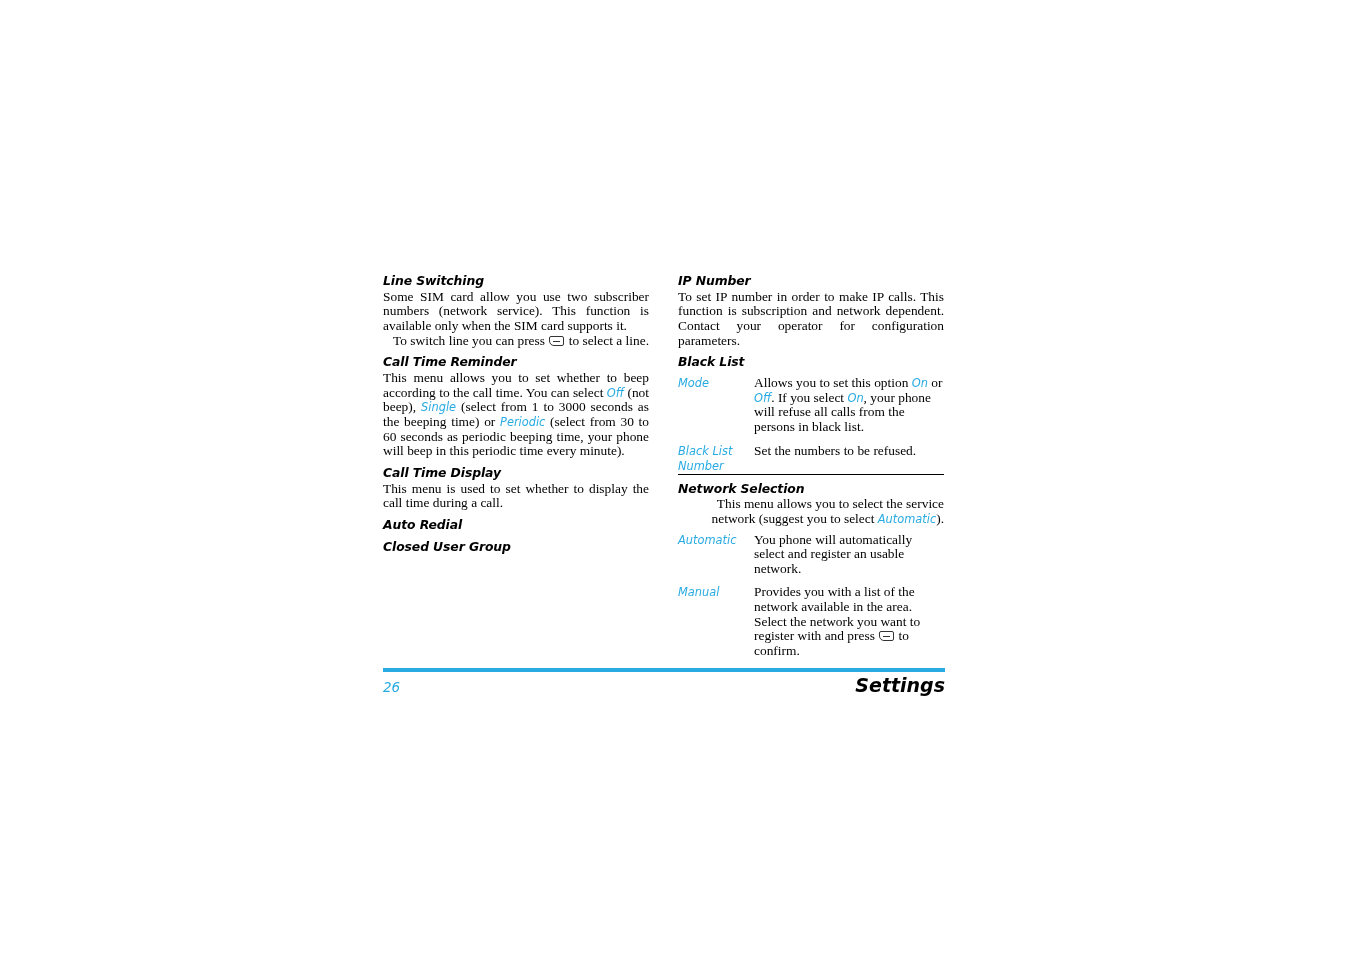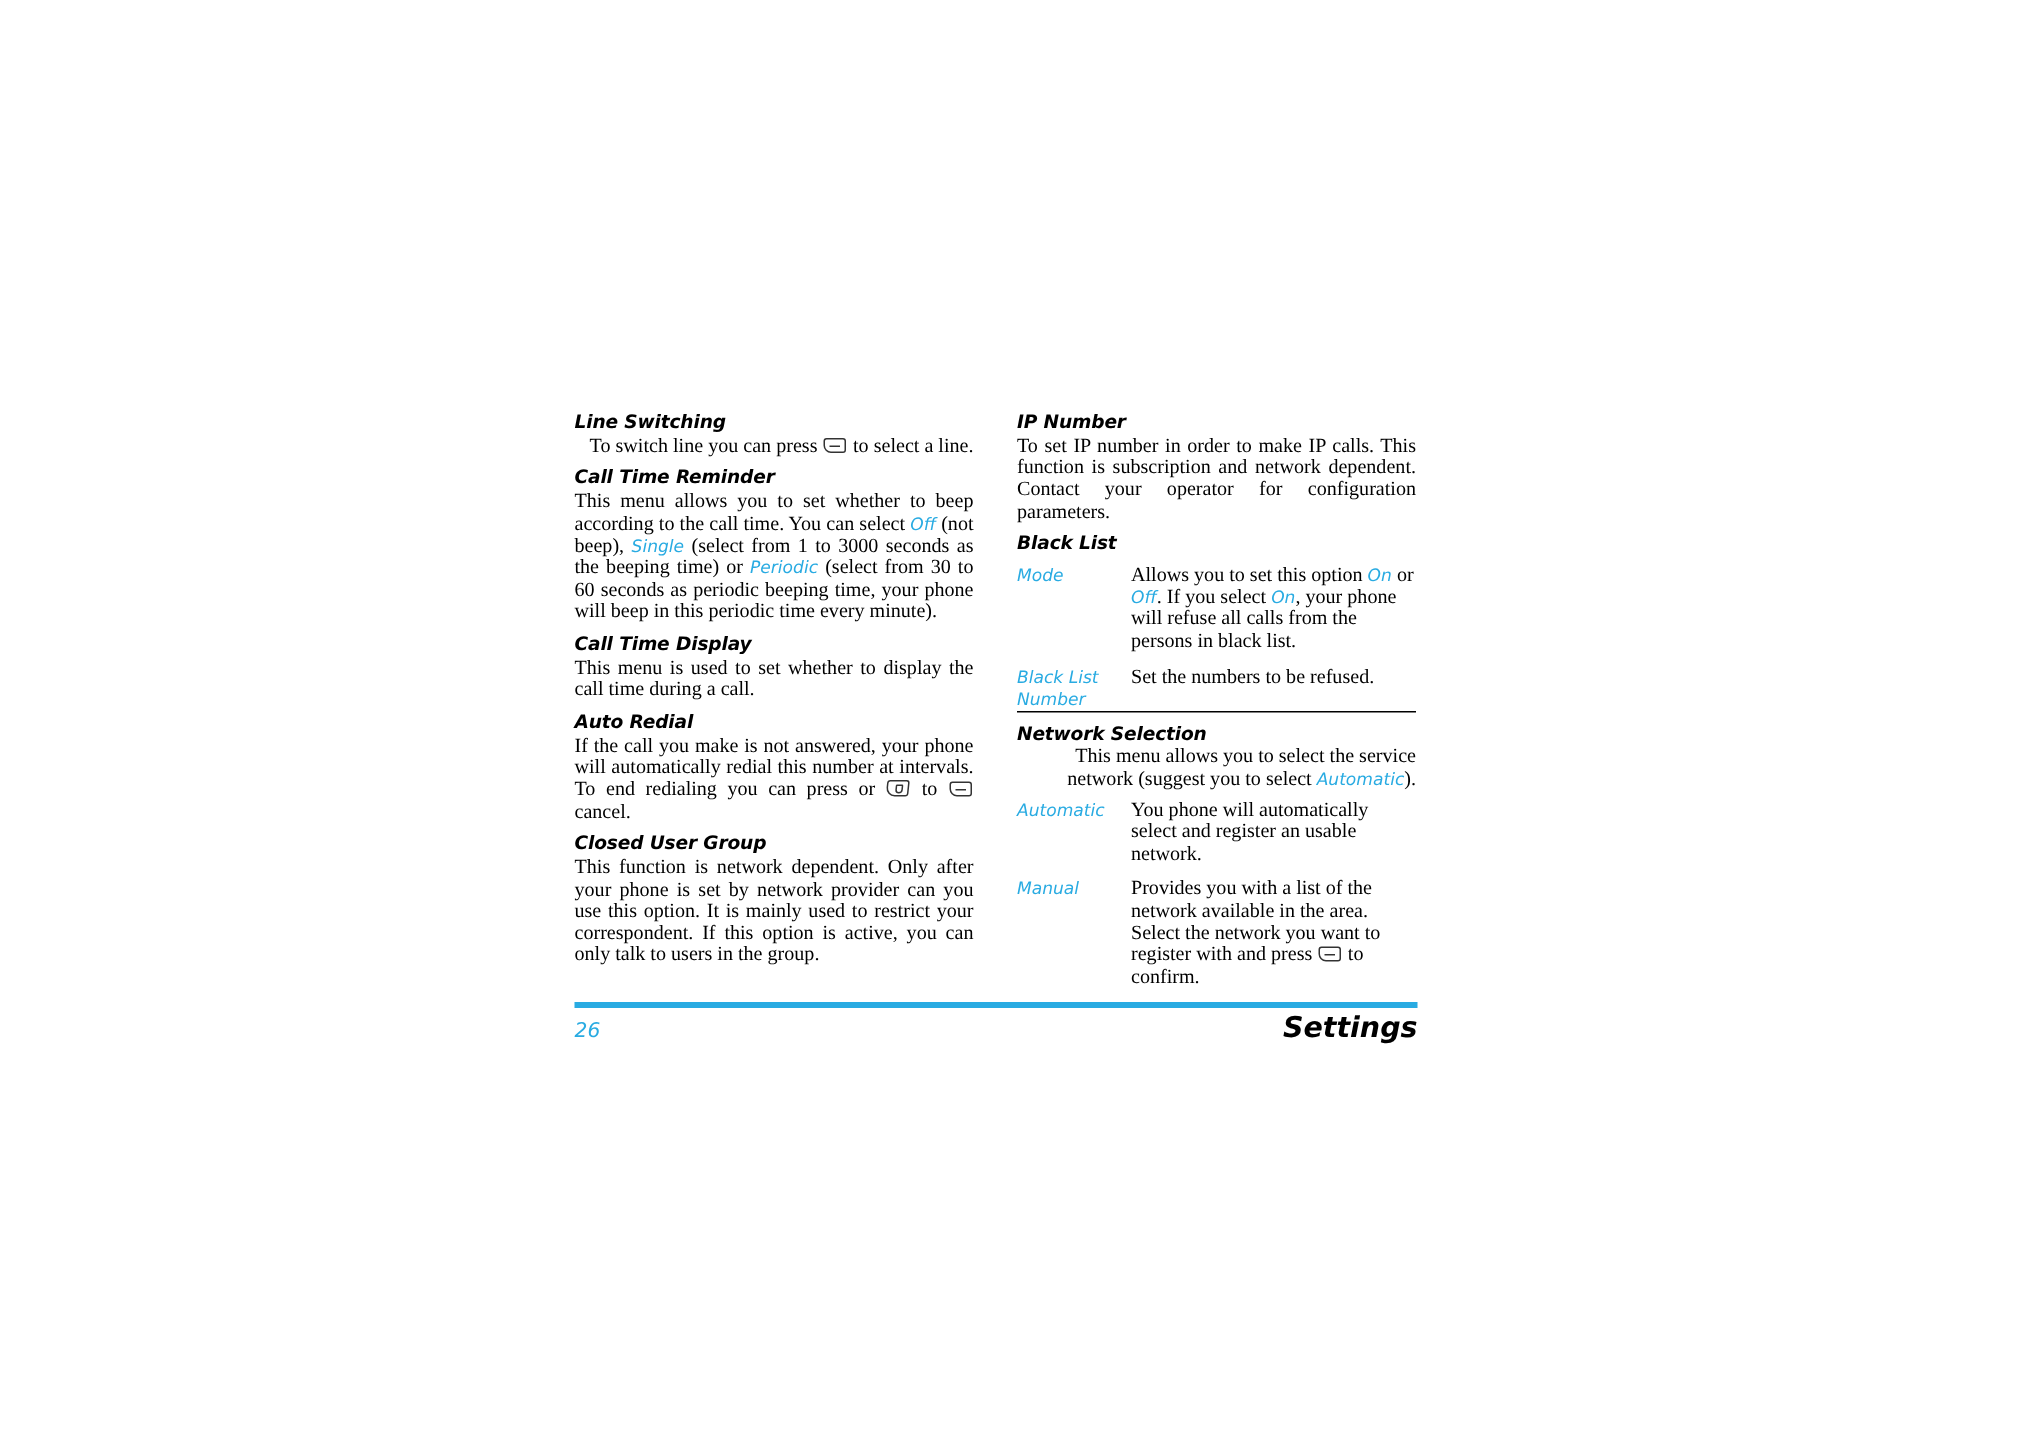--- a/index.html
+++ b/index.html
@@ -177,33 +177,32 @@
 </style>
 </head>
 <body>
 
 <div id="page">
   <div class="cols">
 
     <div class="col">
 
       <h2 class="sect first">Line Switching</h2>
+      <p class="body">Some SIM card allow you use two subscriber numbers (network service). This function is available only when the SIM card supports it.</p>
       <p class="body nojust"><span>To switch line you can press </span><span class="softkey"></span><span> to select a line.</span></p>
 
       <h2 class="sect">Call Time Reminder</h2>
       <p class="body"><span>This menu allows you to set whether to beep according to the call time. You can select </span><span class="kw">Off</span><span> (not beep), </span><span class="kw">Single</span><span> (select from 1 to 3000 seconds as the beeping time) or </span><span class="kw">Periodic</span><span> (select from 30 to 60 seconds as periodic beeping time, your phone will beep in this periodic time every minute).</span></p>
 
       <h2 class="sect">Call Time Display</h2>
       <p class="body">This menu is used to set whether to display the call time during a call.</p>
 
       <h2 class="sect">Auto Redial</h2>
-      <p class="body"><span>If the call you make is not answered, your phone will automatically redial this number at intervals. To end redialing you can press  or </span><span class="endkey"></span><span> to </span><span class="softkey"></span><span> cancel.</span></p>
 
       <h2 class="sect">Closed User Group</h2>
-      <p class="body">This function is network dependent. Only after your phone is set by network provider can you use this option. It is mainly used to restrict your correspondent. If this option is active, you can only talk to users in the group.</p>
     </div>
 
     <div class="col">
 
       <h2 class="sect first">IP Number</h2>
       <p class="body">To set IP number in order to make IP calls. This function is subscription and network dependent. Contact your operator for configuration parameters.</p>
 
       <h2 class="sect">Black List</h2>
 
       <table class="defs">

